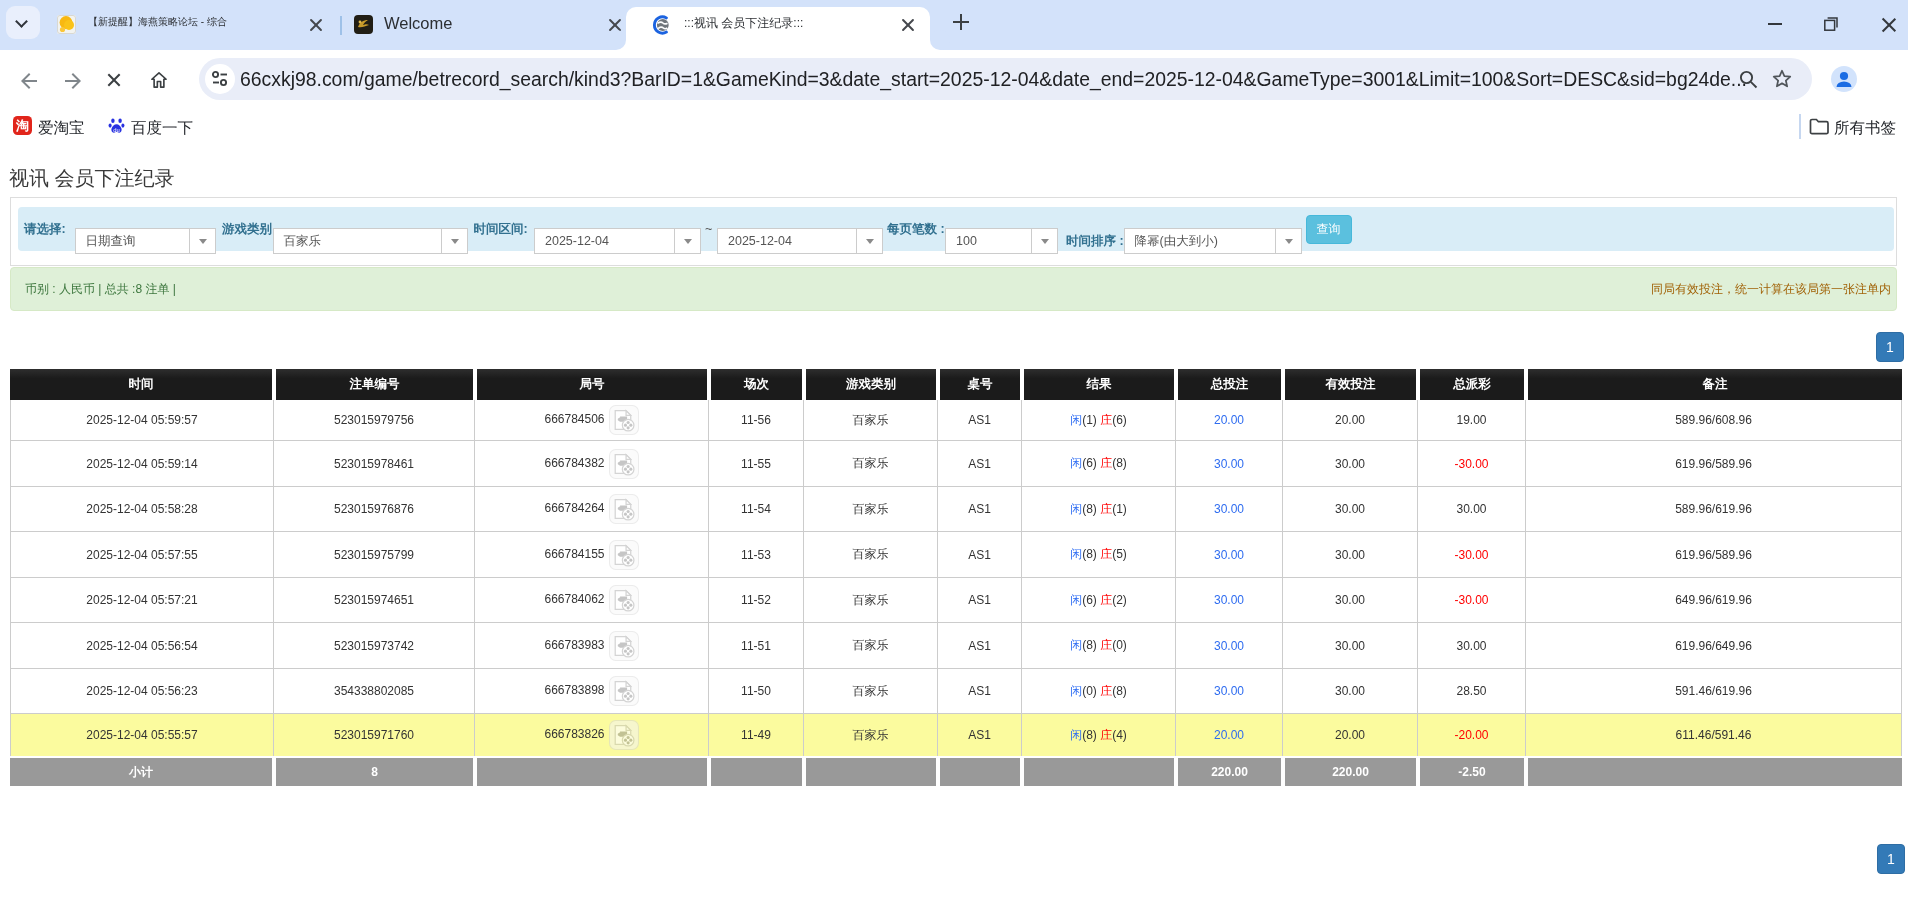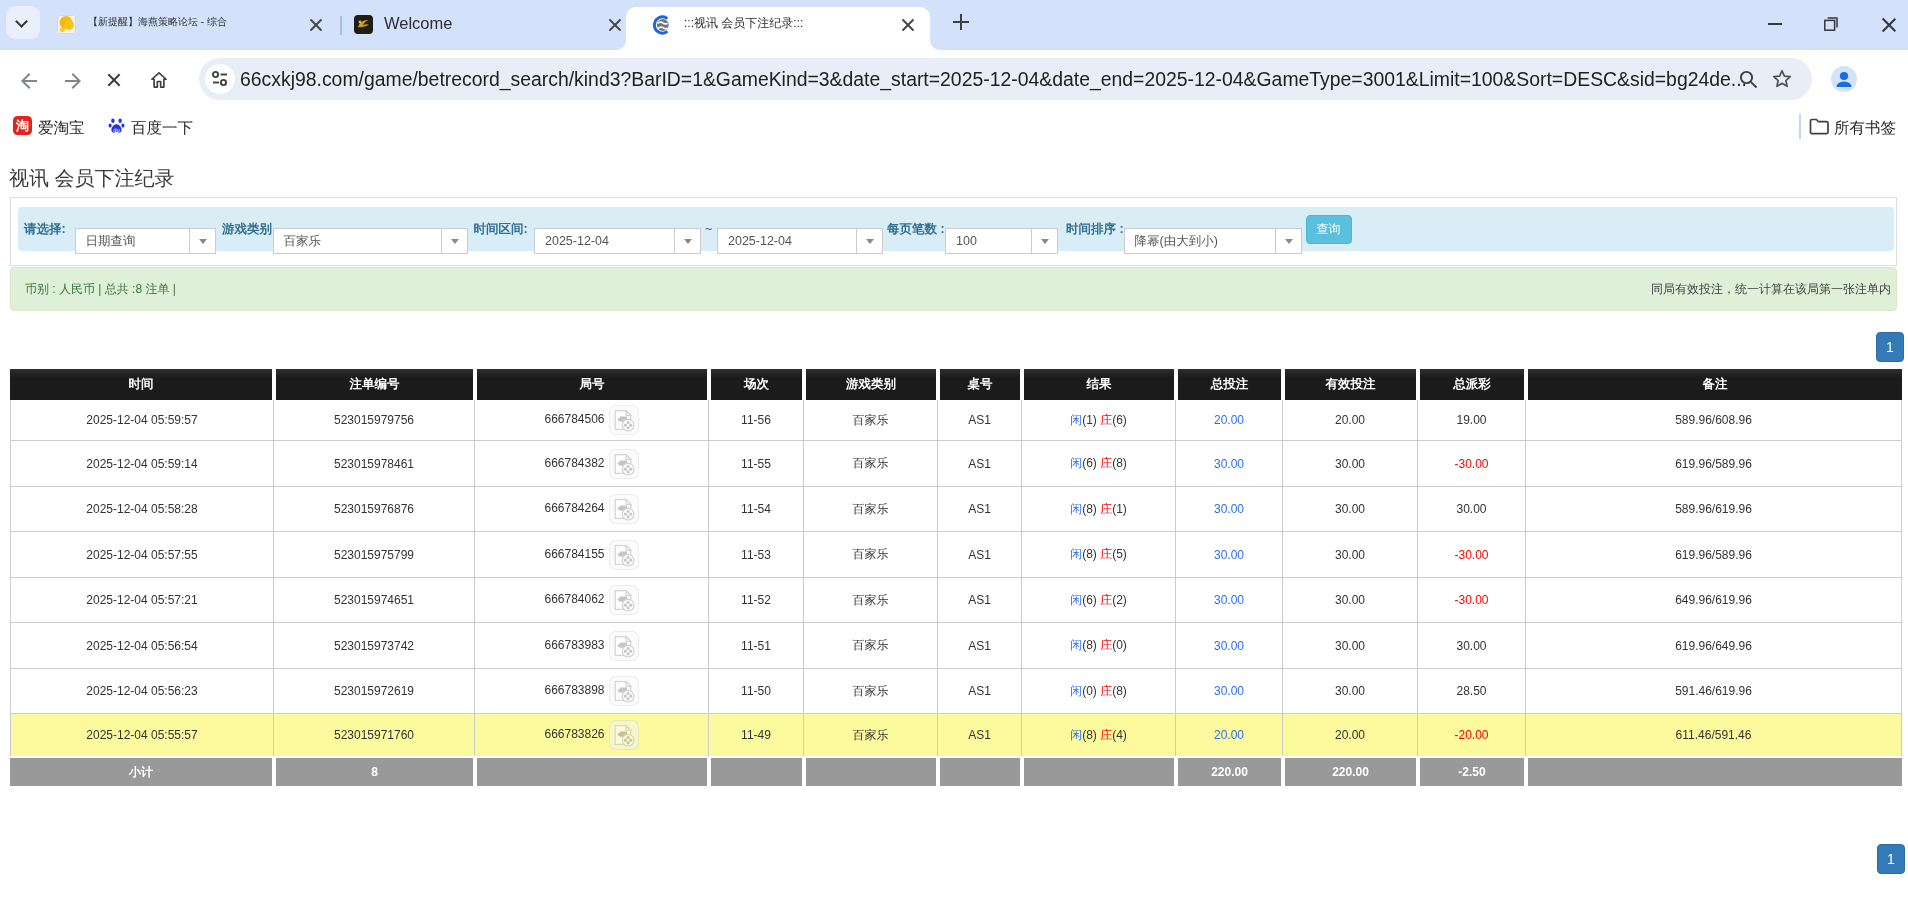--- a/index.html
+++ b/index.html
@@ -48,21 +48,21 @@
 #filterbox { position:absolute; left:10px; top:197px; width:1887px; height:69px; background:#fff; border:1px solid #ddd; }
 #filterbar { position:absolute; left:7px; top:9px; width:1876px; height:44px; background:#d9edf7; border-radius:4px; }
 .flabel { position:absolute; top:0; height:44px; line-height:44px; font-size:12.5px; font-weight:bold; color:#31708f; white-space:nowrap; }
 .combo { position:absolute; top:9px; height:26px; background:#fff; border:1px solid #ccc; font-size:12.5px; color:#555;margin-top:12px; }
 .combo .val { position:absolute; left:10px; top:0; line-height:24px; white-space:nowrap; }
 .combo .arr { position:absolute; right:0; top:0; width:26px; height:24px; border-left:1px solid #ccc; background:#fff; }
 .combo .arr:after { content:""; position:absolute; left:9px; top:10px; border-left:4.5px solid transparent; border-right:4.5px solid transparent; border-top:5px solid #8a8a8a; }
 #btnquery { position:absolute; left:1287.5px; top:7.5px; width:46px; height:29px; background:#5bc0de; border:1px solid #46b8da; border-radius:4px; color:#fff; font-size:12px; text-align:center; line-height:27px; }
 #greenbar { position:absolute; left:10px; top:267px; width:1887px; height:44px; background:#dff0d8; border:1px solid #d6e9c6; border-radius:4px; }
 #greenbar .lt { position:absolute; left:14px; top:0; height:42px; line-height:42px; font-size:12px; color:#3c763d; }
-#greenbar .rt { position:absolute; right:5px; top:0; height:42px; line-height:42px; font-size:12px; color:#404040; }
+#greenbar .rt { position:absolute; right:5px; top:0; height:42px; line-height:42px; font-size:12px; color:#a16207; }
 .pagebtn { position:absolute; width:28px; height:30px; background:#337ab7; border:1px solid #2e6da4; border-radius:4px; color:#fff; font-size:14px; text-align:center; line-height:28px; }
 #pb1 { left:1876px; top:332px; }
 #pb2 { left:1877px; top:844px; }
 
 
 #dtable { position:absolute; left:10px; top:369px; width:1892px; border-collapse:separate; border-spacing:0; table-layout:fixed; font-size:12px; color:#333; }
 #dtable td { text-align:center; vertical-align:middle; overflow:hidden; }
 #dtable thead td { background:linear-gradient(180deg,#2e2e2e 0%,#1b1b1b 30%,#1b1b1b 100%); color:#fff; font-weight:bold; font-size:12.5px; height:31px; border-left:2px solid #fff; border-right:2px solid #fff; }
 #dtable thead td:first-child { border-left:0; }
 #dtable thead td:last-child { border-right:0; }
@@ -219,21 +219,21 @@
     <div class="flabel" style="left:687px; font-weight:normal; color:#555;">~</div>
     <div class="combo" style="left:699px; width:166px;">
         <span class="val">2025-12-04</span>
         <span class="arr"></span>
       </div>
     <div class="flabel" style="left:869px;">每页笔数 :</div>
     <div class="combo" style="left:927px; width:113px;">
         <span class="val">100</span>
         <span class="arr"></span>
       </div>
-    <div class="flabel" style="left:1048px;">时间排序 :</div>
+    <div class="flabel" style="left:1048px;margin-top:12px;">时间排序 :</div>
     <div class="combo" style="left:1105.5px; width:178px;">
         <span class="val">降幂(由大到小)</span>
         <span class="arr"></span>
       </div>
     <div id="btnquery">查询</div>
   </div>
 </div>
 
 <div id="greenbar">
   <div class="lt">币别 : 人民币 | 总共 :8 注单 |</div>
@@ -406,21 +406,21 @@
         <td>百家乐</td>
         <td>AS1</td>
         <td><span class="resP">闲</span>(8) <span class="resB">庄</span>(0)</td>
         <td class="bl">30.00</td>
         <td>30.00</td>
         <td class="">30.00</td>
         <td>619.96/649.96</td>
       </tr>
       <tr class="rb">
         <td>2025-12-04 05:56:23</td>
-        <td>523015972619</td>
+        <td>354338802085</td>
         <td><span>666783898</span><svg class="vicon" width="30" height="30" viewBox="0 0 29 29">
             <rect x="0.5" y="0.5" width="28" height="28" rx="6" fill="#fbfbfb" stroke="#ececec"></rect>
             <path d="M6 5.5 h10.5 l4.5 4.5 v13.5 h-15 z" fill="#ffffff" stroke="#d4d4d4" stroke-width="1.2"></path>
             <path d="M16.5 5.5 v4.5 h4.5 z" fill="#ffffff" stroke="#d4d4d4" stroke-width="1.2"></path>
             <path d="M8.5 13.2 l2.2 -1.4 v4.4 l-2.2 -1.4 z M10.7 11 h6.8 v5.2 h-6.8 z" fill="#c6c6c6"></path>
             <circle cx="18.5" cy="19.5" r="5.6" fill="#ffffff" stroke="#d4d4d4" stroke-width="1.2"></circle>
             <circle cx="18.5" cy="16.9" r="1.5" fill="#c6c6c6"></circle>
             <circle cx="18.5" cy="22.1" r="1.5" fill="#c6c6c6"></circle>
             <circle cx="15.9" cy="19.5" r="1.5" fill="#c6c6c6"></circle>
             <circle cx="21.1" cy="19.5" r="1.5" fill="#c6c6c6"></circle>

